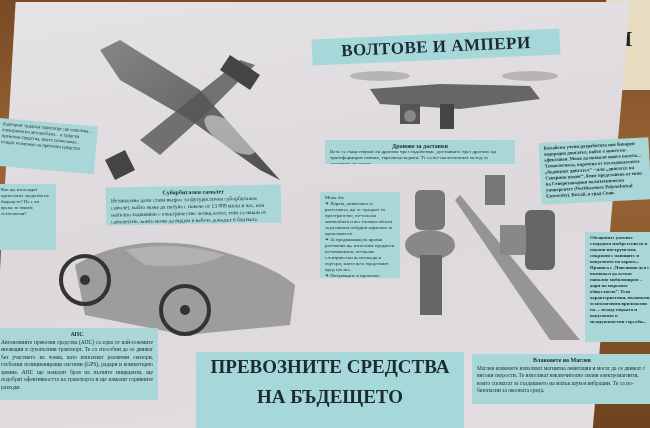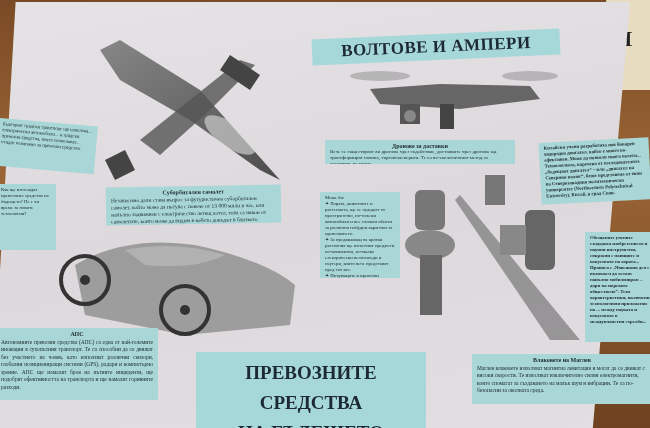--- a/index.html
+++ b/index.html
@@ -19,21 +19,21 @@
 <div class="table-wood"></div>
 <div class="book"></div>
 <div class="book-text">Н</div>
 
 <div class="poster"></div>
 
 <div class="banner" style="left:312px;top:34px;width:248px;height:26px;font-size:17px;line-height:26px;transform:rotate(-2.5deg);letter-spacing:0.5px;">
   <span>ВОЛТОВЕ И АМПЕРИ</span>
 </div>
 
-<div class="banner" style="left:196px;top:352px;width:230px;height:76px;font-size:19px;line-height:30px;padding-top:6px;box-sizing:border-box;">
+<div class="banner" style="left:196px;top:352px;width:268px;height:76px;font-size:19px;line-height:30px;box-sizing:border-box;">
   <div>ПРЕВОЗНИТЕ СРЕДСТВА</div>
   <div>НА БЪДЕЩЕТО</div>
 </div>
 
 <svg class="sketch" style="left:80px;top:20px;" width="220" height="160" viewBox="0 0 220 160">
   <defs>
       <linearGradient id="g1" x1="0" y1="0" x2="1" y2="1">
         <stop offset="0" stop-color="#777"></stop>
         <stop offset="1" stop-color="#333"></stop>
       </linearGradient>

